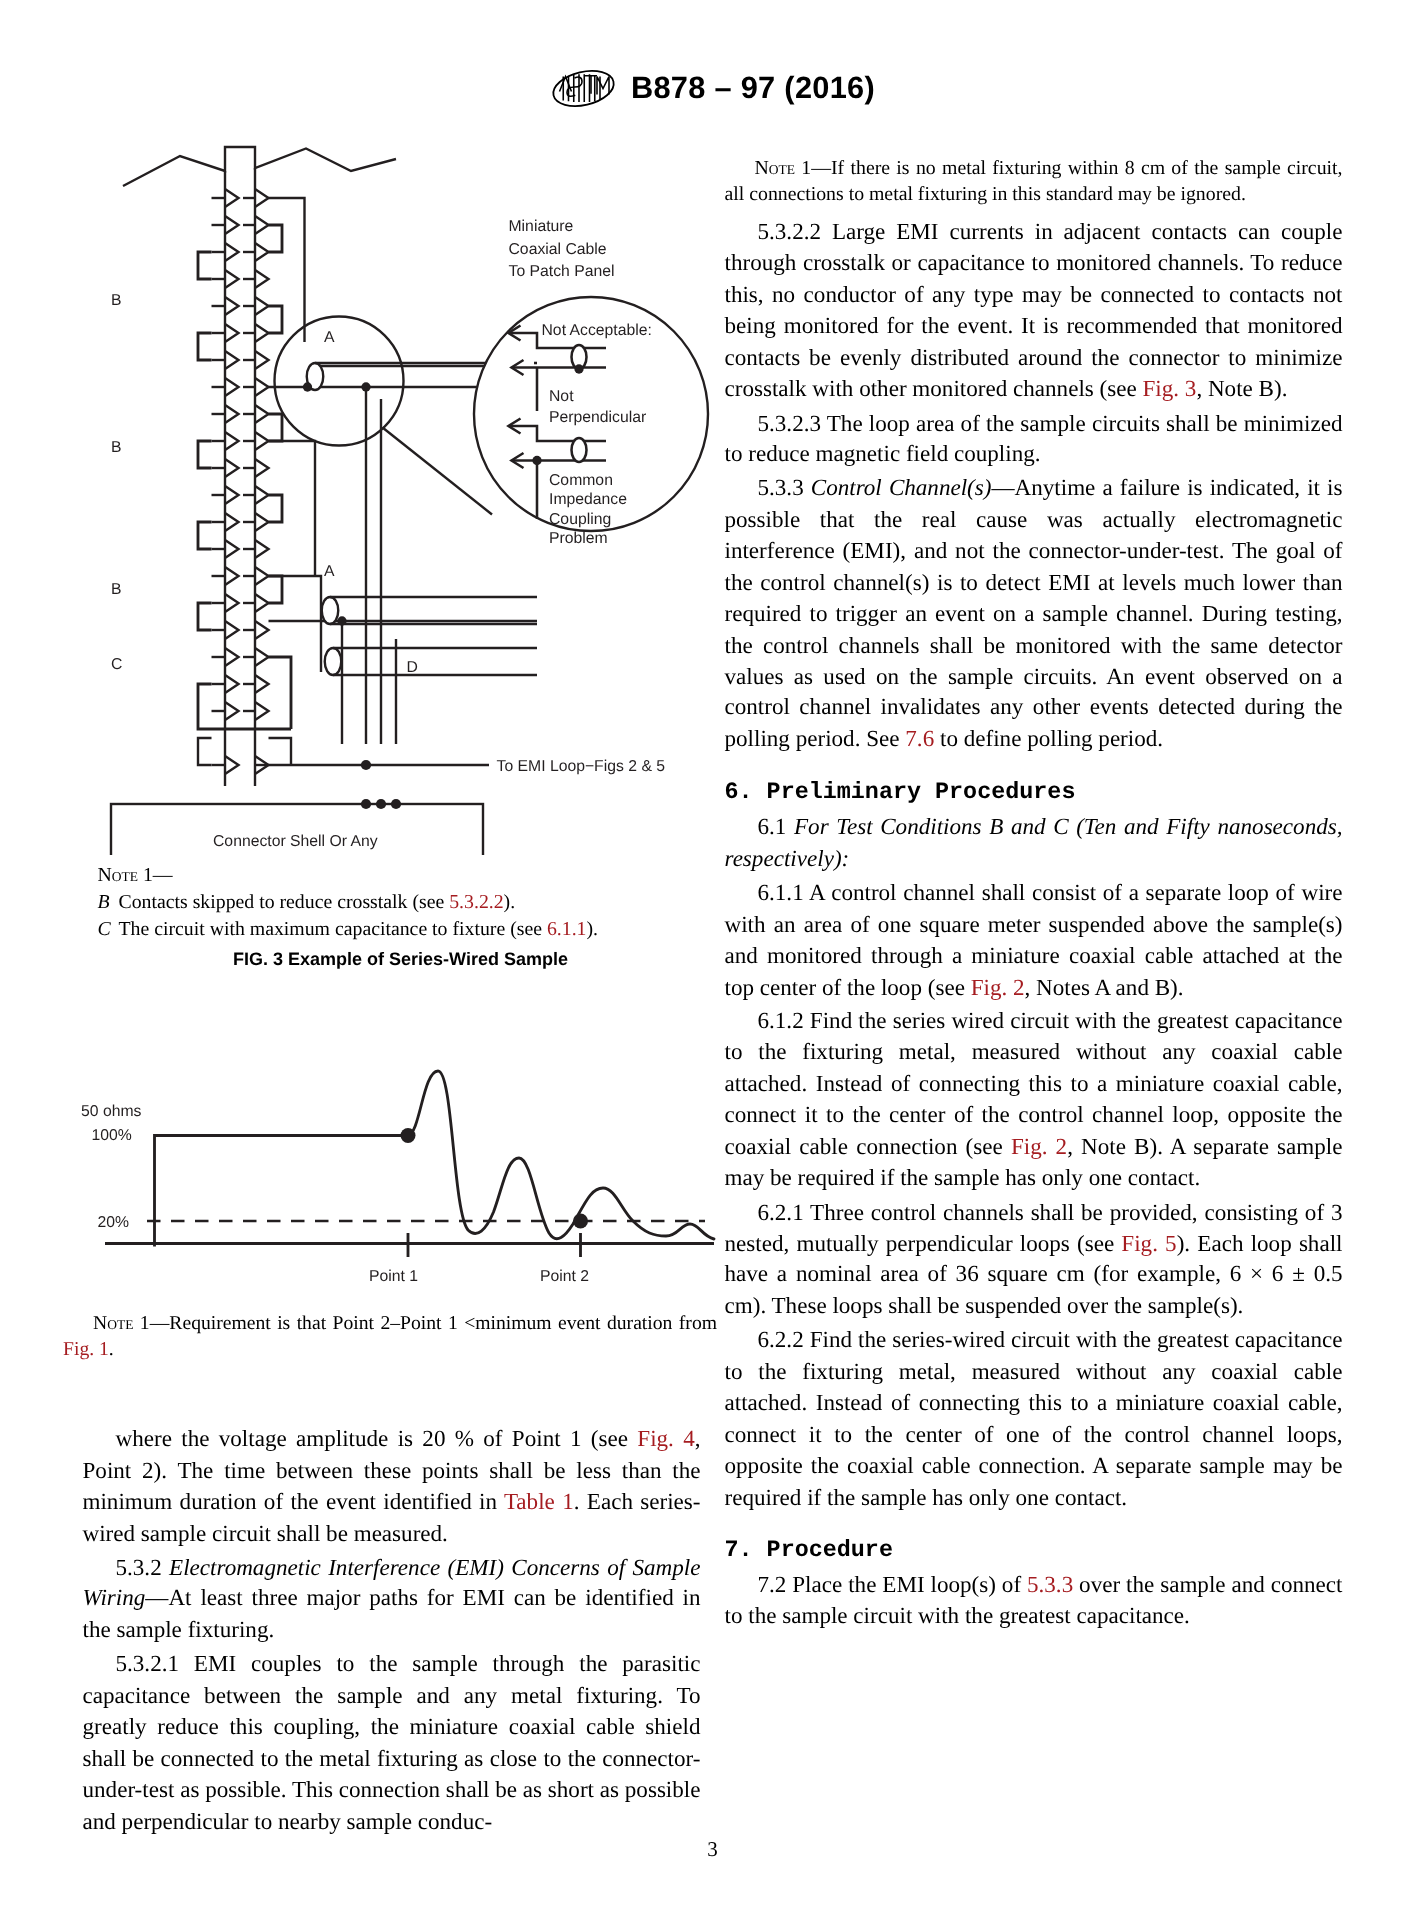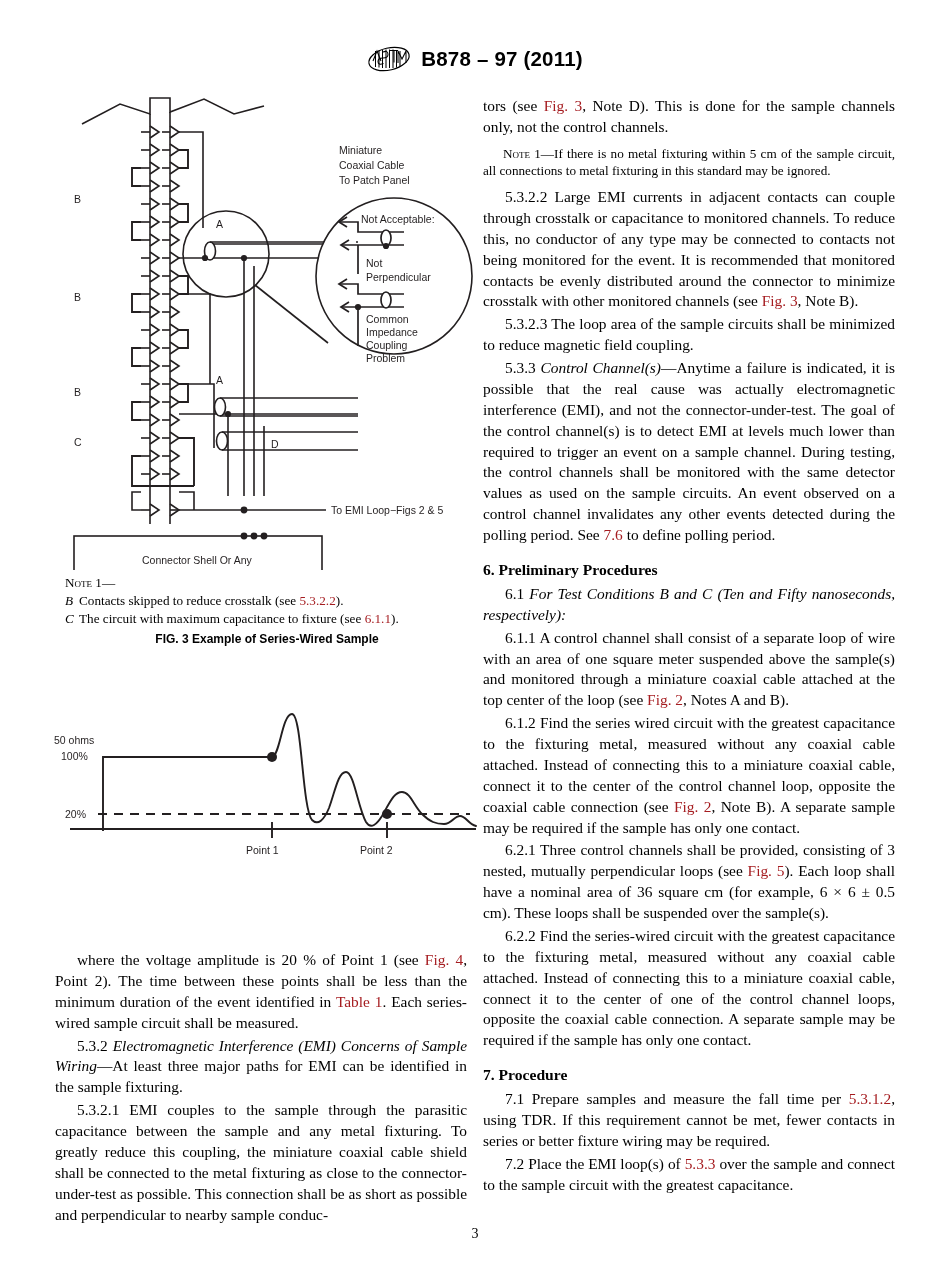--- a/index.html
+++ b/index.html
@@ -49,21 +49,21 @@
     font-size: 15.4px;
     line-height: 1.355;
     text-align: justify;
     text-indent: 22px;
     hyphens: manual;
   }
   p.para + p.para { margin-top: 2px; }
   p.nohang { text-indent: 0; }
 
   .sec-head {
-    font-family: Liberation Serif, serif;
+    font-family: Liberation Mono, monospace;
     font-weight: bold;
     font-size: 15.6px;
     margin: 15px 0 5px 0;
   }
   .it { font-style: italic; }
   .ref { color: #a51c20; }
 
   .note-block {
     font-size: 13.2px;
     line-height: 1.3;
@@ -138,21 +138,21 @@
       <line x1="59" y1="12" x2="59" y2="47"></line>
       <line x1="66" y1="14" x2="66" y2="45"></line>
     </g>
     <g fill="#fff" stroke="#000" stroke-width="2.1" font-family="Liberation Serif, serif">
       <path d="M12 34 L20 14 L28 34" fill="none"></path>
       <path d="M32 16 q10 -4 10 5 q0 7 -10 7 q-10 0 -10 7 q0 8 11 4" fill="none"></path>
       <path d="M46 13 L62 13 M54 13 L54 37" fill="none"></path>
       <path d="M62 38 L62 14 L70 30 L78 14 L78 38" fill="none"></path>
     </g>
   </svg>
-  <div class="header-title">B878 – 97 (2011)</div>
+  <div class="header-title">B878 – 97 (2016)</div>
 </div>
 
 <div class="fig3-wrap">
   <svg class="fig3-svg" width="418" height="474" viewBox="0 0 418 474">
     <g stroke="#231f20" fill="none" stroke-width="1.6">
 
       <path d="M24 28 L62 8 L92 18 L92 2 L112 2 L112 16 L146 3 L176 18 L206 10"></path>
 
       <line x1="92" y1="18" x2="92" y2="390"></line>
 
@@ -422,39 +422,40 @@
 
     <g font-family="Liberation Sans, sans-serif" font-size="10.5" fill="#231f20">
       <text x="14" y="32">50 ohms</text>
       <text x="21" y="48">100%</text>
       <text x="25" y="106">20%</text>
       <text x="206" y="142">Point 1</text>
       <text x="320" y="142">Point 2</text>
     </g>
   </svg>
 
+  <div class="fig4-note">
+    <span class="smallcaps">Note 1—</span><span>Requirement is that Point 2–Point 1 &lt;minimum event duration from </span><span class="ref">Fig. 1</span><span>.</span>
+  </div>
 
 </div>
 
 <div class="left-lower" id="left-lower">
     <p class="para"><span>where the voltage amplitude is 20 % of Point 1 (see </span><span class="ref">Fig. 4</span><span>, Point 2). The time between these points shall be less than the minimum duration of the event identified in </span><span class="ref">Table 1</span><span>. Each series-wired sample circuit shall be measured.</span></p>
     <p class="para"><span>5.3.2 </span><span class="it">Electromagnetic Interference (EMI) Concerns of Sample Wiring</span><span>—At least three major paths for EMI can be identified in the sample fixturing.</span></p>
     <p class="para"><span>5.3.2.1 EMI couples to the sample through the parasitic capacitance between the sample and any metal fixturing. To greatly reduce this coupling, the miniature coaxial cable shield shall be connected to the metal fixturing as close to the connector-under-test as possible. This connection shall be as short as possible and perpendicular to nearby sample conduc-</span></p>
   </div>
 
 <div class="col col-right" id="right-col">
-    <p class="para nohang"><span>tors (see </span><span class="ref">Fig. 3</span><span>, Note D). This is done for the sample channels only, not the control channels.</span></p>
-    <p class="note-block"><span class="smallcaps">Note 1—</span><span>If there is no metal fixturing within 5 cm of the sample circuit, all connections to metal fixturing in this standard may be ignored.</span></p>
+    <p class="note-block"><span class="smallcaps">Note 1—</span><span>If there is no metal fixturing within 8 cm of the sample circuit, all connections to metal fixturing in this standard may be ignored.</span></p>
     <p class="para"><span>5.3.2.2 Large EMI currents in adjacent contacts can couple through crosstalk or capacitance to monitored channels. To reduce this, no conductor of any type may be connected to contacts not being monitored for the event. It is recommended that monitored contacts be evenly distributed around the connector to minimize crosstalk with other monitored channels (see </span><span class="ref">Fig. 3</span><span>, Note B).</span></p>
     <p class="para"><span>5.3.2.3 The loop area of the sample circuits shall be minimized to reduce magnetic field coupling.</span></p>
     <p class="para"><span>5.3.3 </span><span class="it">Control Channel(s)</span><span>—Anytime a failure is indicated, it is possible that the real cause was actually electromagnetic interference (EMI), and not the connector-under-test. The goal of the control channel(s) is to detect EMI at levels much lower than required to trigger an event on a sample channel. During testing, the control channels shall be monitored with the same detector values as used on the sample circuits. An event observed on a control channel invalidates any other events detected during the polling period. See </span><span class="ref">7.6</span><span> to define polling period.</span></p>
     <div class="sec-head">6.  Preliminary Procedures</div>
     <p class="para"><span>6.1 </span><span class="it">For Test Conditions B and C (Ten and Fifty nanoseconds, respectively):</span></p>
     <p class="para"><span>6.1.1 A control channel shall consist of a separate loop of wire with an area of one square meter suspended above the sample(s) and monitored through a miniature coaxial cable attached at the top center of the loop (see </span><span class="ref">Fig. 2</span><span>, Notes A and B).</span></p>
     <p class="para"><span>6.1.2 Find the series wired circuit with the greatest capacitance to the fixturing metal, measured without any coaxial cable attached. Instead of connecting this to a miniature coaxial cable, connect it to the center of the control channel loop, opposite the coaxial cable connection (see </span><span class="ref">Fig. 2</span><span>, Note B). A separate sample may be required if the sample has only one contact.</span></p>
     <p class="para"><span>6.2.1 Three control channels shall be provided, consisting of 3 nested, mutually perpendicular loops (see </span><span class="ref">Fig. 5</span><span>). Each loop shall have a nominal area of 36 square cm (for example, 6 × 6 ± 0.5 cm). These loops shall be suspended over the sample(s).</span></p>
     <p class="para"><span>6.2.2 Find the series-wired circuit with the greatest capacitance to the fixturing metal, measured without any coaxial cable attached. Instead of connecting this to a miniature coaxial cable, connect it to the center of one of the control channel loops, opposite the coaxial cable connection. A separate sample may be required if the sample has only one contact.</span></p>
     <div class="sec-head">7.  Procedure</div>
-    <p class="para"><span>7.1 Prepare samples and measure the fall time per </span><span class="ref">5.3.1.2</span><span>, using TDR. If this requirement cannot be met, fewer contacts in series or better fixture wiring may be required.</span></p>
     <p class="para"><span>7.2 Place the EMI loop(s) of </span><span class="ref">5.3.3</span><span> over the sample and connect to the sample circuit with the greatest capacitance.</span></p>
   </div>
 
 <div class="page-number">3</div>
 
 </body></html>

